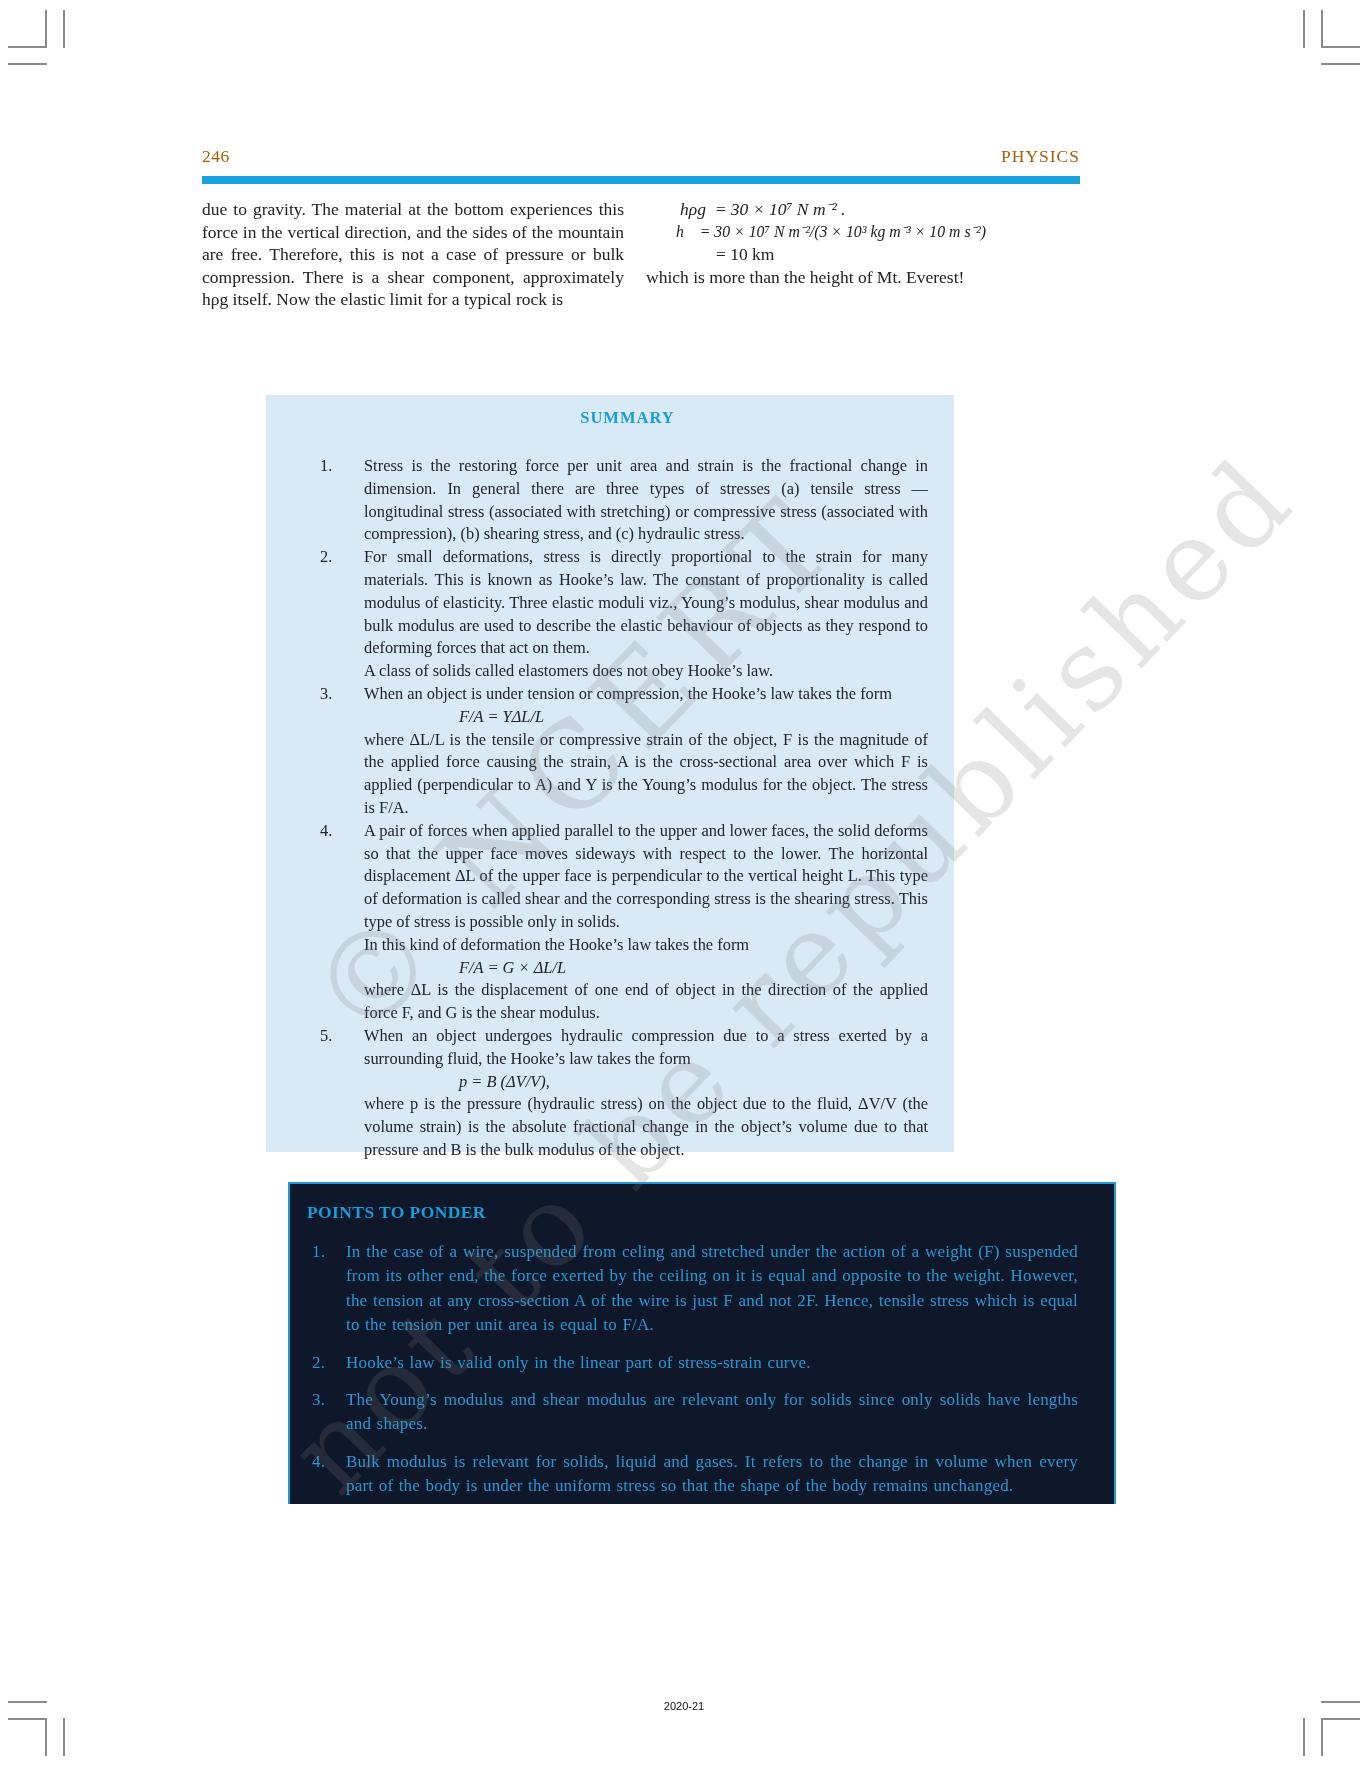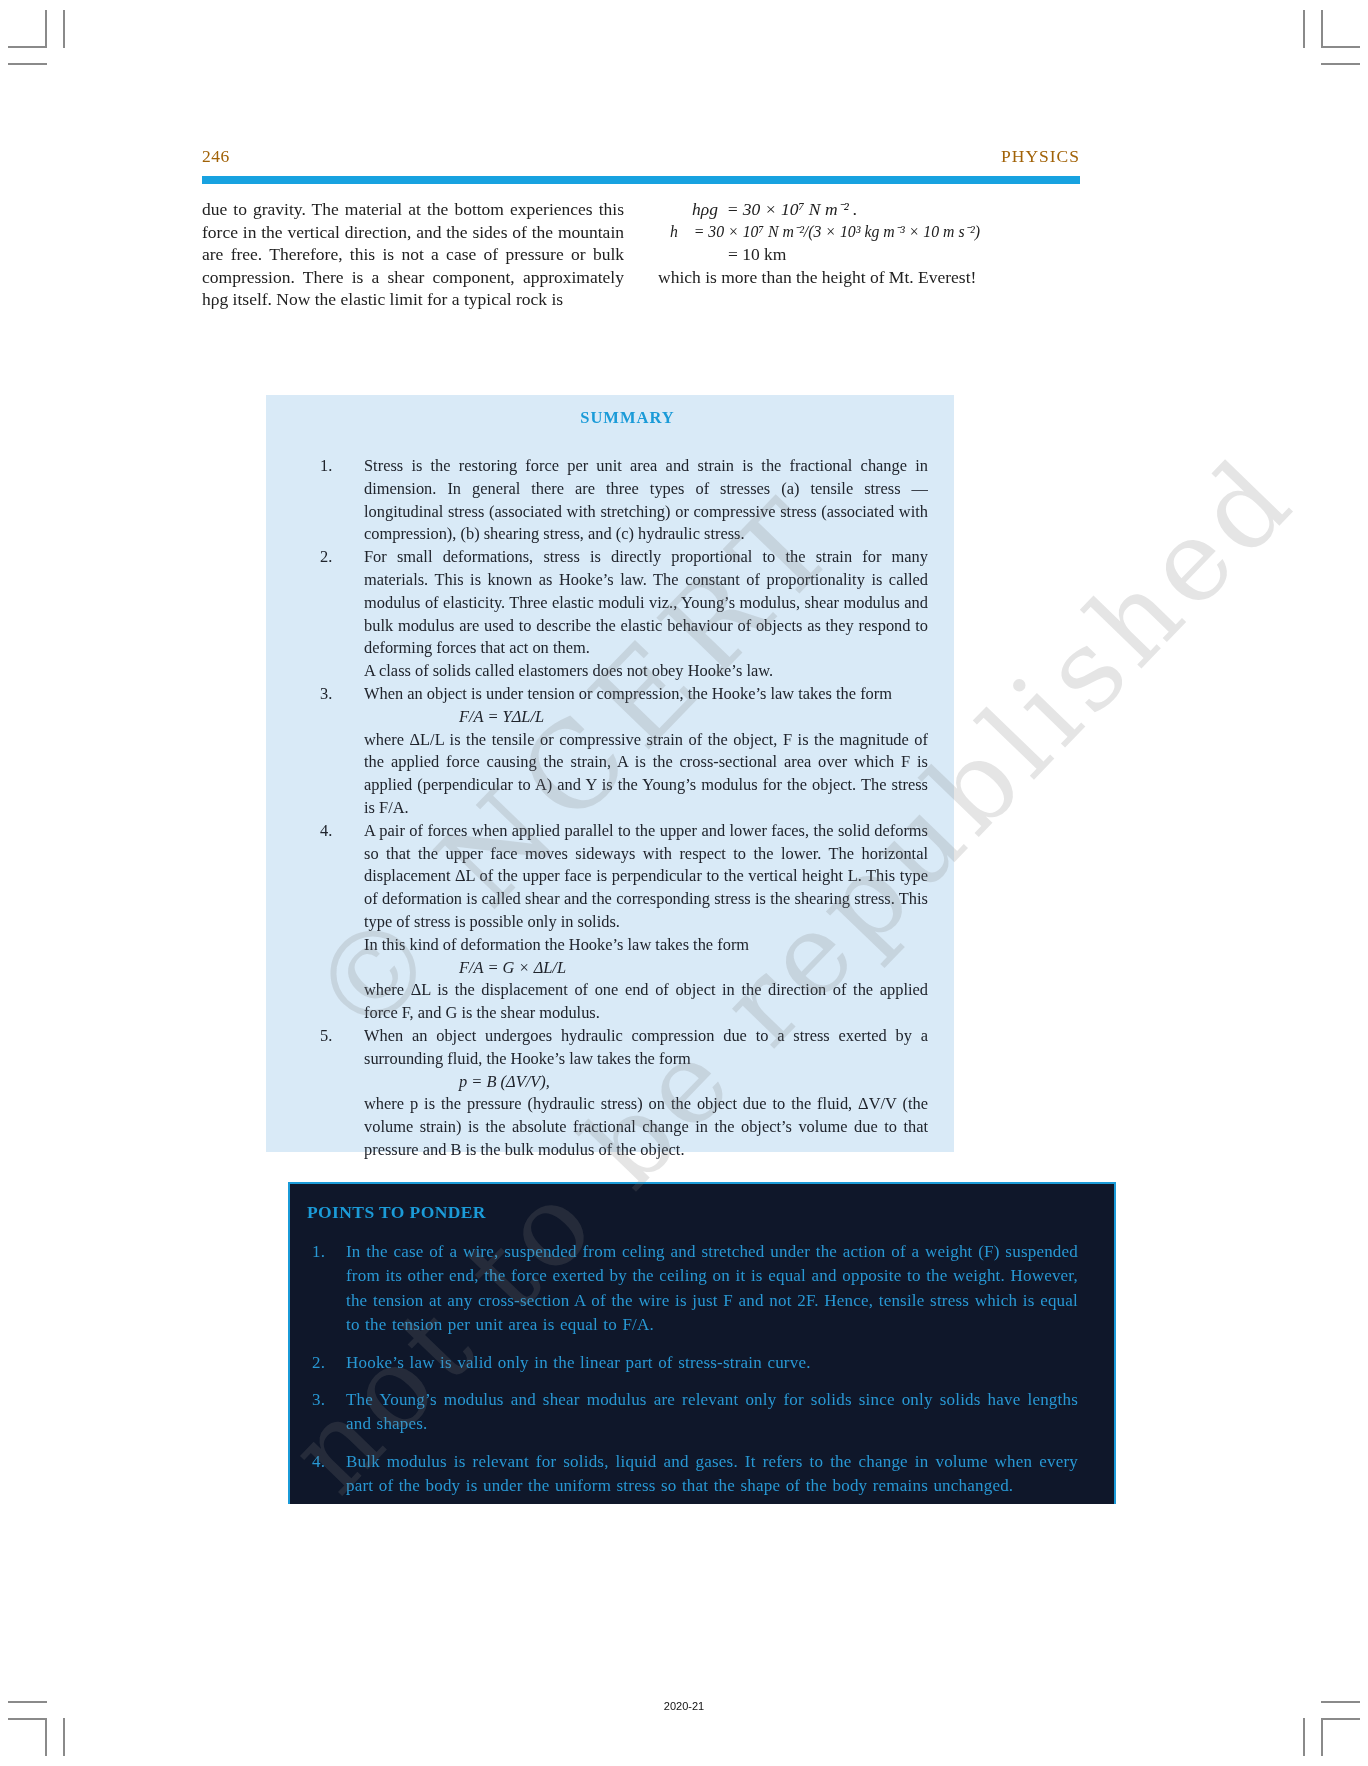--- a/index.html
+++ b/index.html
@@ -9,27 +9,27 @@
   }
   
   .mark{position:absolute;background:#8a8a8a;}
   
   .header{position:absolute;left:202px;top:146px;width:878px;display:flex;
     justify-content:space-between;align-items:flex-end;color:#a16207;font-size:17.5px;}
   .header .pgnum{letter-spacing:.5px;}
   .header .subject{letter-spacing:1px;}
   .rule{position:absolute;left:202px;top:176px;width:878px;height:8px;background:#18a2e0;}
   
-  .intro{position:absolute;left:202px;top:198px;width:880px;display:flex;gap:34px;
+  .intro{position:absolute;left:202px;top:198px;width:880px;display:flex;gap:22px;
     font-size:17.5px;line-height:22.6px;}
   .col-left{width:422px;text-align:justify;}
   .col-right{flex:1;}
   .col-right .p1{text-align:justify;}
   .eqline{white-space:pre;margin-left:34px;}
-  .eqline.small{font-size:15.8px;margin-left:12px;}
+  .eqline.small{font-size:15.8px;margin-left:30px;}
   .eqline.result{margin-left:70px;}
   .eq-var{font-style:italic;}
   
   .summary{position:absolute;left:266px;top:395px;width:688px;height:757px;
     background:#d9eaf7;box-sizing:border-box;padding-top:13px;padding-left:35px;}
   .summary-title{text-align:center;color:#1b9bd8;font-weight:bold;font-size:16.5px;
     letter-spacing:1px;}
   .summary-list{margin-top:27px;font-size:16.4px;line-height:22.8px;color:#20242c;}
   .s-item{display:flex;}
   .s-num{flex:0 0 44px;padding-left:19px;box-sizing:content-box;}

